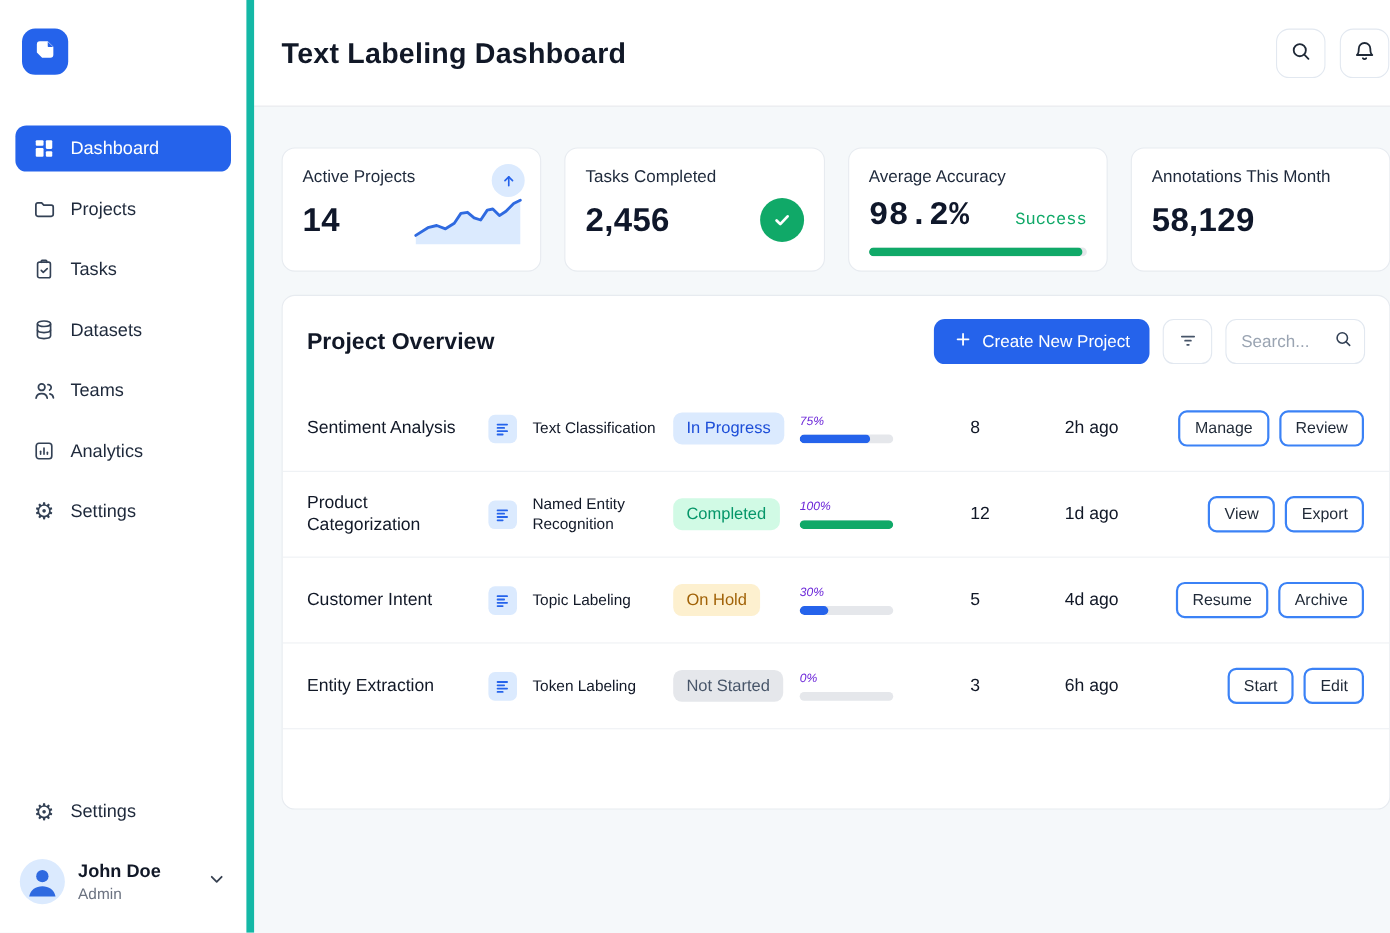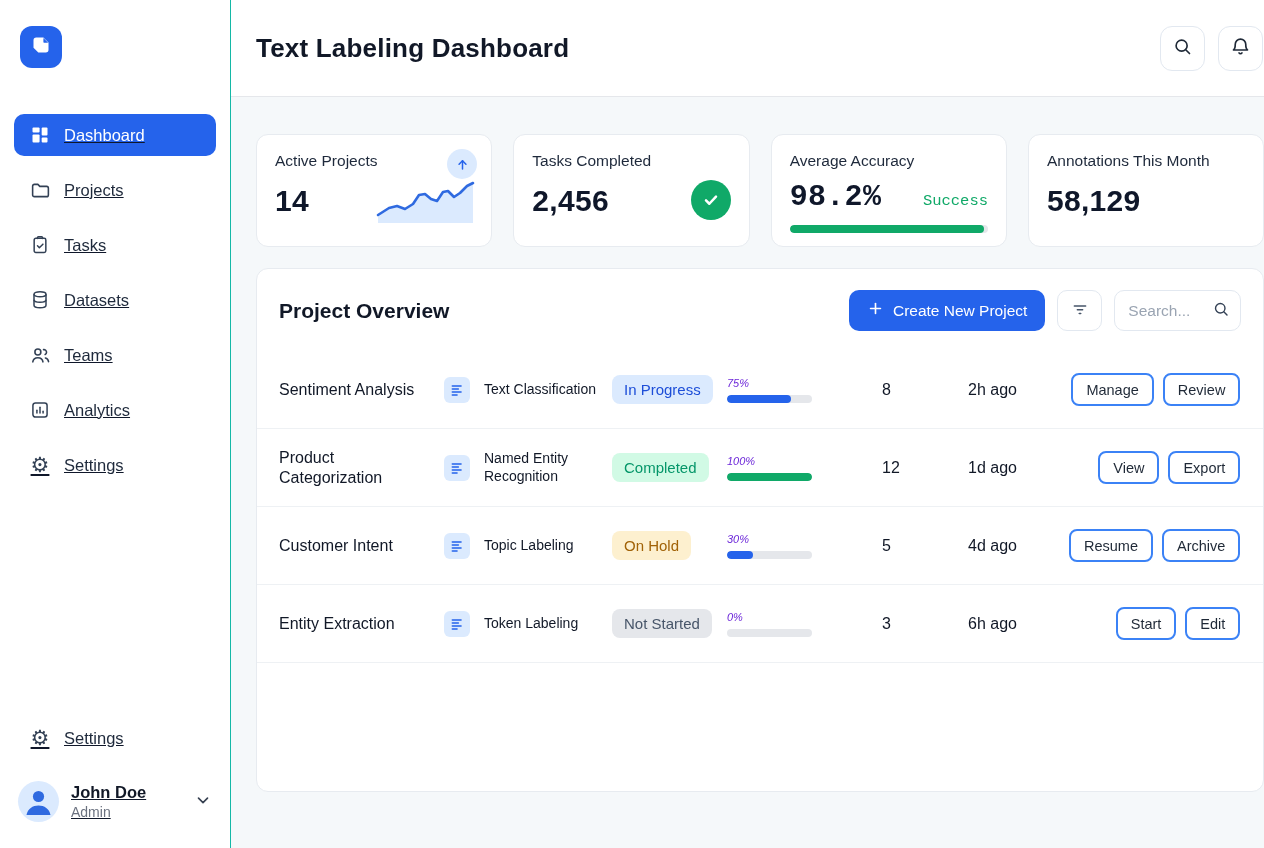--- a/index.html
+++ b/index.html
@@ -1,22 +1,22 @@
 <!DOCTYPE html>
 <html><head>
 <meta charset="utf-8">
 <style>
   * { margin:0; padding:0; box-sizing:border-box; }
   html,body { width:1264px; height:848px; overflow:hidden;
     font-family:"Liberation Sans","DejaVu Sans",sans-serif; background:#f5f8fa; color:#0f172a; }
   .app { display:flex; width:1264px; height:848px; }
 
   
-  .sidebar { width:231px; min-width:231px; background:#ffffff; border-right:1px solid #14b8a6;
-    display:flex; flex-direction:column; position:relative;text-decoration:underline; }
+  .sidebar { width:231px; min-width:231px; background:#ffffff; border-right:7px solid #14b8a6;
+    display:flex; flex-direction:column; position:relative; }
   .logo-wrap { padding:26px 0 0 20px; }
   .logo { width:42px; height:42px; border-radius:12px; background:#2563eb;
     display:flex; align-items:center; justify-content:center; }
   .nav { margin-top:46px; display:flex; flex-direction:column; gap:13px; padding:0 14px; }
   .nav-item { display:flex; align-items:center; gap:13px; height:42px; padding:0 15px;
     border-radius:10px; font-size:16.5px; font-weight:500; color:#1e293b; cursor:pointer; }
   .nav-item .ic { width:22px; height:22px; display:flex; align-items:center; justify-content:center; color:#334155; }
   .nav-item.active { background:#2563eb; color:#ffffff; }
   .nav-item.active .ic { color:#ffffff; }
   .gear-glyph { font-size:21px; line-height:1; color:#334155; font-family:"DejaVu Sans",sans-serif; }
@@ -49,21 +49,21 @@
   .sparkline { position:absolute; right:16px; bottom:14px; }
   .check-badge { position:absolute; right:18px; bottom:26px; width:40px; height:40px; border-radius:50%;
     background:#10a968; display:flex; align-items:center; justify-content:center; }
   .acc-row { display:flex; align-items:baseline; justify-content:space-between;font-family:Liberation Mono, monospace; }
   .acc-row .card-value { margin-top:10px; }
   .success-text { font-size:15.5px; font-weight:500; color:#10a968; }
   .acc-track { margin-top:11px; height:8px; border-radius:99px; background:#e5e7eb; overflow:hidden; }
   .acc-fill { height:100%; border-radius:99px; background:#10a968; }
 
   
-  .panel { margin-top:21px; background:#fff; border:1px solid #e7ebf0; border-radius:12px; height:524px; overflow:hidden; }
+  .panel { margin-top:21px; background:#fff; border:1px solid #e7ebf0; border-radius:12px; height:468px; overflow:hidden; }
   .panel-head { display:flex; align-items:center; padding:21px 22px 20px 22px; }
   .panel-title { font-size:21px; font-weight:700; color:#111827; }
   .panel-tools { margin-left:auto; display:flex; gap:12px; align-items:center; }
   .btn-primary { display:flex; align-items:center; gap:9px; height:41px; padding:0 18px;
     background:#2563eb; color:#fff; border:none; border-radius:10px; font-size:15.5px; font-weight:500;
     font-family:inherit; cursor:pointer; }
   .btn-filter { width:45px; height:41px; border-radius:10px; border:1px solid #e2e8f0; background:#fff;
     display:flex; align-items:center; justify-content:center; color:#475569; cursor:pointer; }
   .search-box { display:flex; align-items:center; height:41px; width:127px; border:1px solid #e2e8f0;
     border-radius:10px; padding:0 10px 0 13px; background:#fff; }

